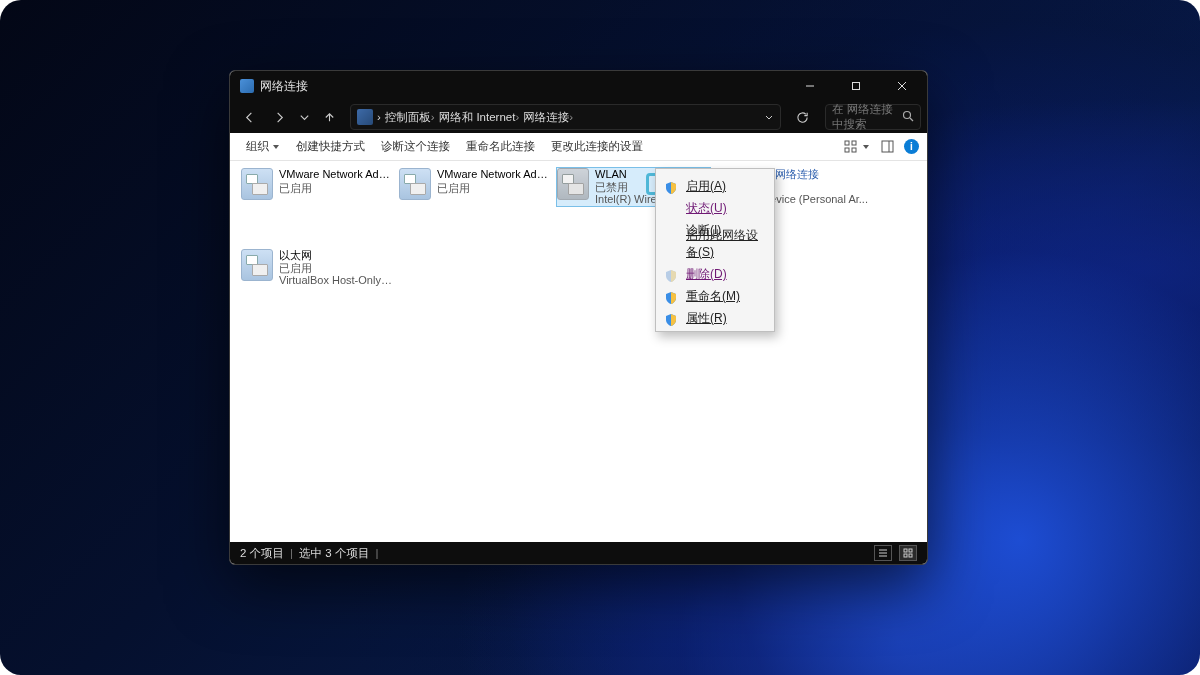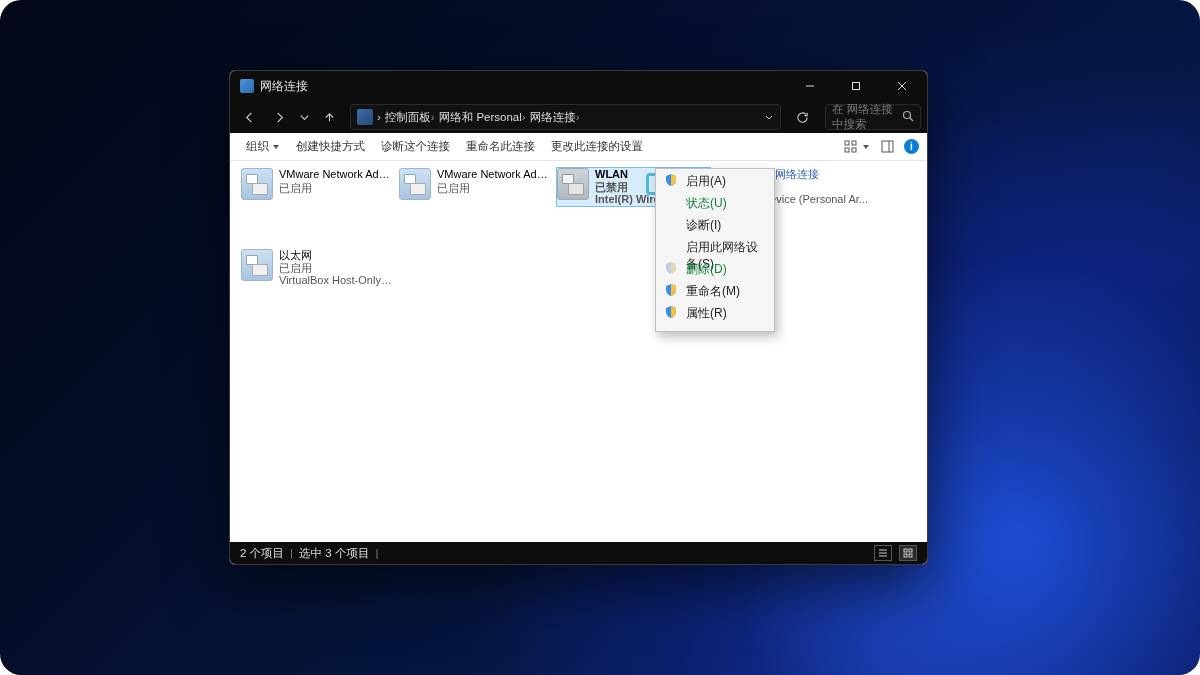--- a/index.html
+++ b/index.html
@@ -78,22 +78,22 @@
   .conn-item .txt { display:flex; flex-direction:column; line-height:1.25; overflow:hidden; }
   .conn-item .l1 { color:#000; white-space:nowrap; overflow:hidden; text-overflow:ellipsis; }
   .conn-item .l2 { color:#555; white-space:nowrap; overflow:hidden; text-overflow:ellipsis; }
   .conn-item.selected { background:#d6ecfb; border:1px solid #7abfe8; padding:0; }
   .highlight-box { position:absolute; border:3px solid #4fb8d8; border-radius:4px; pointer-events:none; }
   .ctxmenu {
     position:absolute; background:#f5f5f5; border:1px solid #bfbfbf;
     box-shadow: 3px 5px 10px rgba(0,0,0,0.25); font-size:12px; color:#222;
     padding:4px 2px; width:120px;
   }
-  .ctxmenu .mi { height:22px; display:flex; align-items:flex-start; padding:0 10px 0 28px; position:relative; cursor:pointer; }
-  .ctxmenu .mi.disabled { color:#15803d; cursor:default; }
+  .ctxmenu .mi { height:22px; display:flex; align-items:flex-end; padding:0 10px 0 28px; position:relative; cursor:pointer;text-decoration:underline; }
+  .ctxmenu .mi.disabled { color:#701a75; cursor:default; }
   .ctxmenu .mi .shield {
     position:absolute; left:6px; width:14px; height:14px;
   }
   .shield svg { width:14px; height:14px; }
   .statusbar {
     height: 22px; background: #0d0d0d; color: #ddd; font-size: 11.5px;
     display:flex; align-items:center; padding:0 10px; gap:4px;
   }
   .statusbar .sbsep { opacity:.5; margin:0 2px; }
   .statusbar .sbspacer { flex:1; }
@@ -150,21 +150,21 @@
           </svg>
       </div>
       <div class="addressbar">
         <div class="abicon"></div>
         <span class="sep">›</span>
         <span class="crumb">
             <span>控制面板</span>
             <span class="sep">›</span>
           </span>
         <span class="crumb">
-            <span>网络和 Personal</span>
+            <span>网络和 Internet</span>
             <span class="sep">›</span>
           </span>
         <span class="crumb">
             <span>网络连接</span>
             <span class="sep">›</span>
           </span>
         <div class="addr-spacer"></div>
         <svg width="10" height="10" viewBox="0 0 10 10" style="stroke:#ccc;fill:none;">
             <path d="M2 4 L5 7 L8 4"></path>
           </svg>
@@ -237,21 +237,21 @@
           <span class="l2">已启用</span>
         </div>
       </div>
       <div class="conn-item" style="left:168px; top:6px;">
         <div class="cicon"></div>
         <div class="txt">
           <span class="l1">VMware Network Adapter VMnet8</span>
           <span class="l2">已启用</span>
         </div>
       </div>
-      <div class="conn-item selected disabled" style="left:326px; top:6px;font-weight:bold;">
+      <div class="conn-item selected disabled" style="left:326px; top:6px;">
         <div class="cicon"></div>
         <div class="txt">
           <span class="l1">WLAN</span>
           <span class="l2">已禁用</span>
           <span class="l2">Intel(R) Wireless-A...</span>
         </div>
       </div>
       <div class="conn-item" style="left:484px; top:6px; width:190px;">
         <div class="cicon" style="visibility:hidden;"></div>
         <div class="txt">

